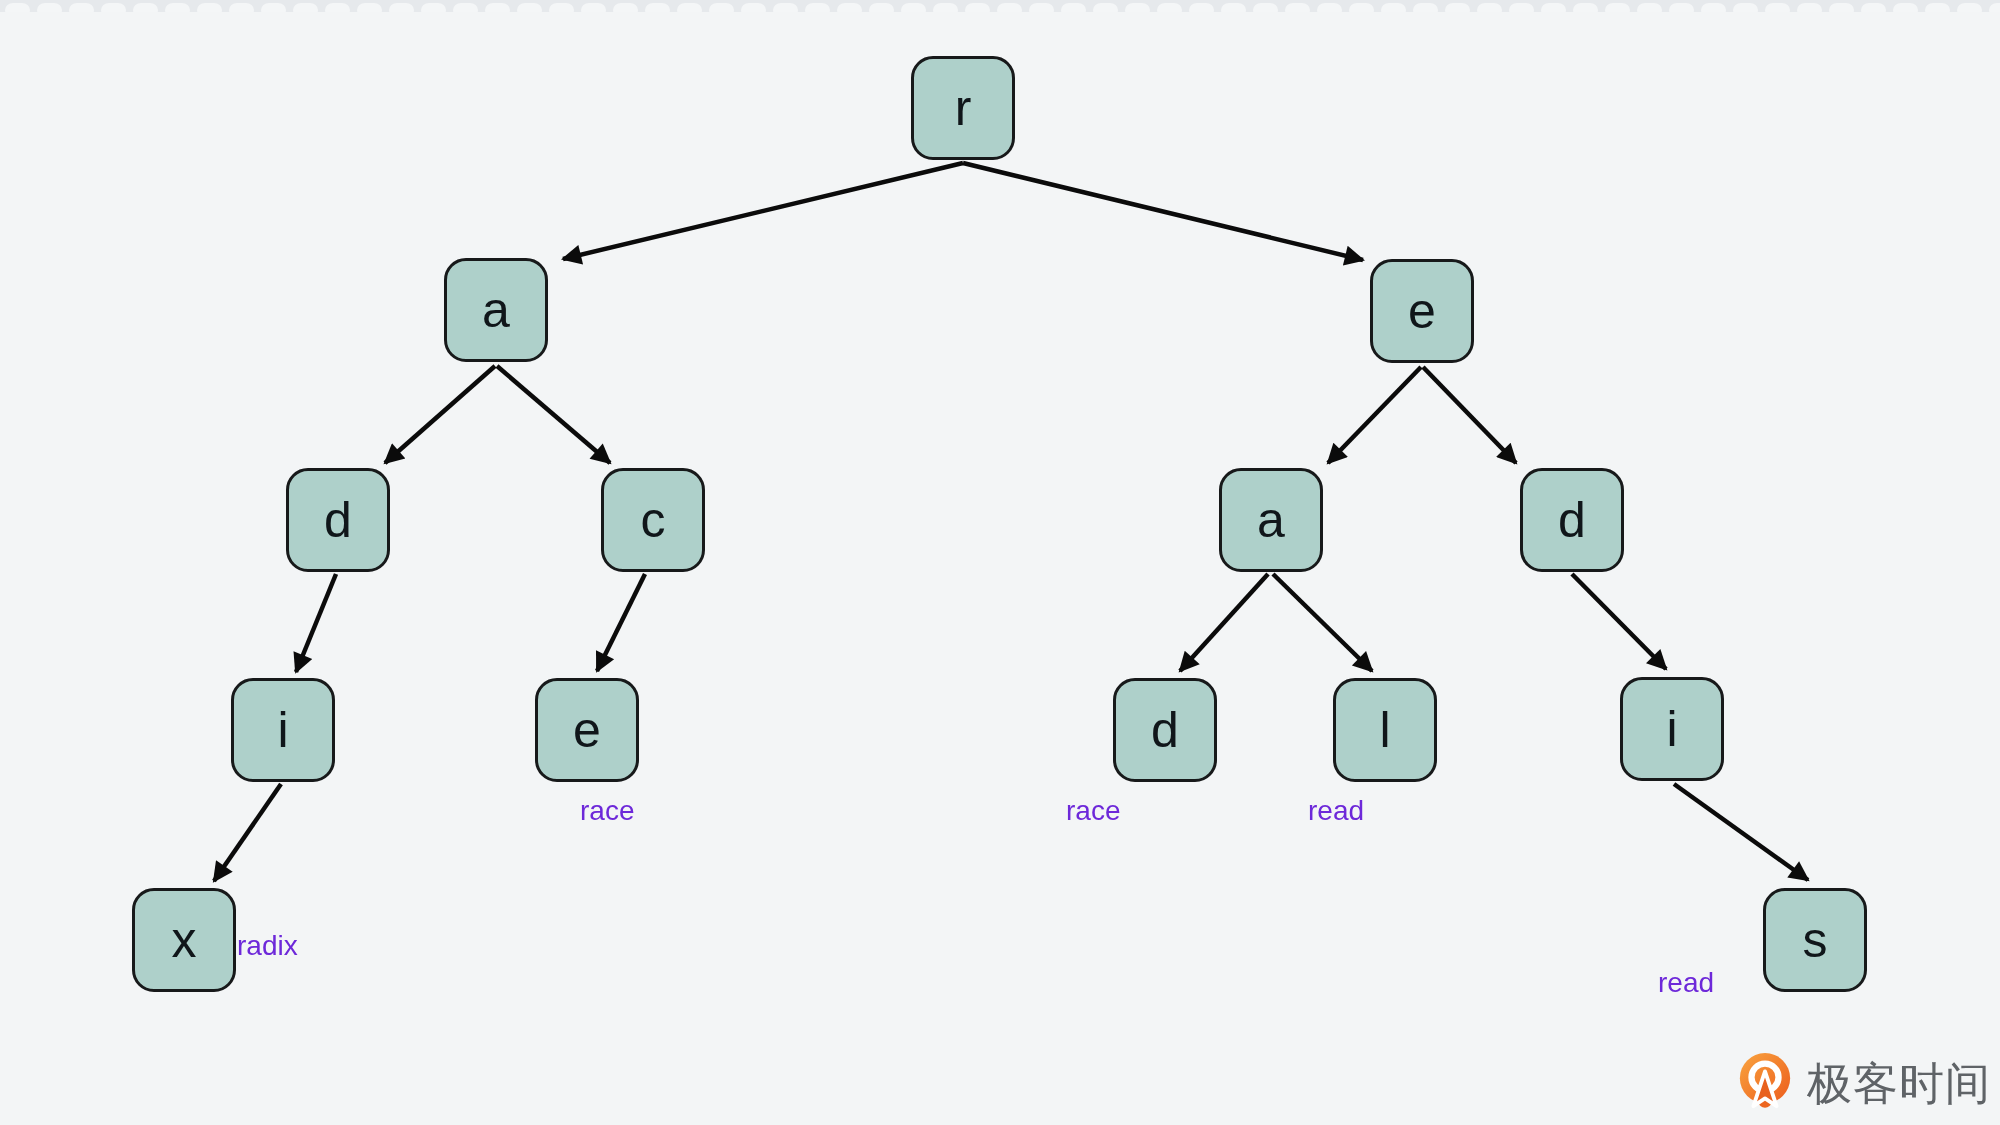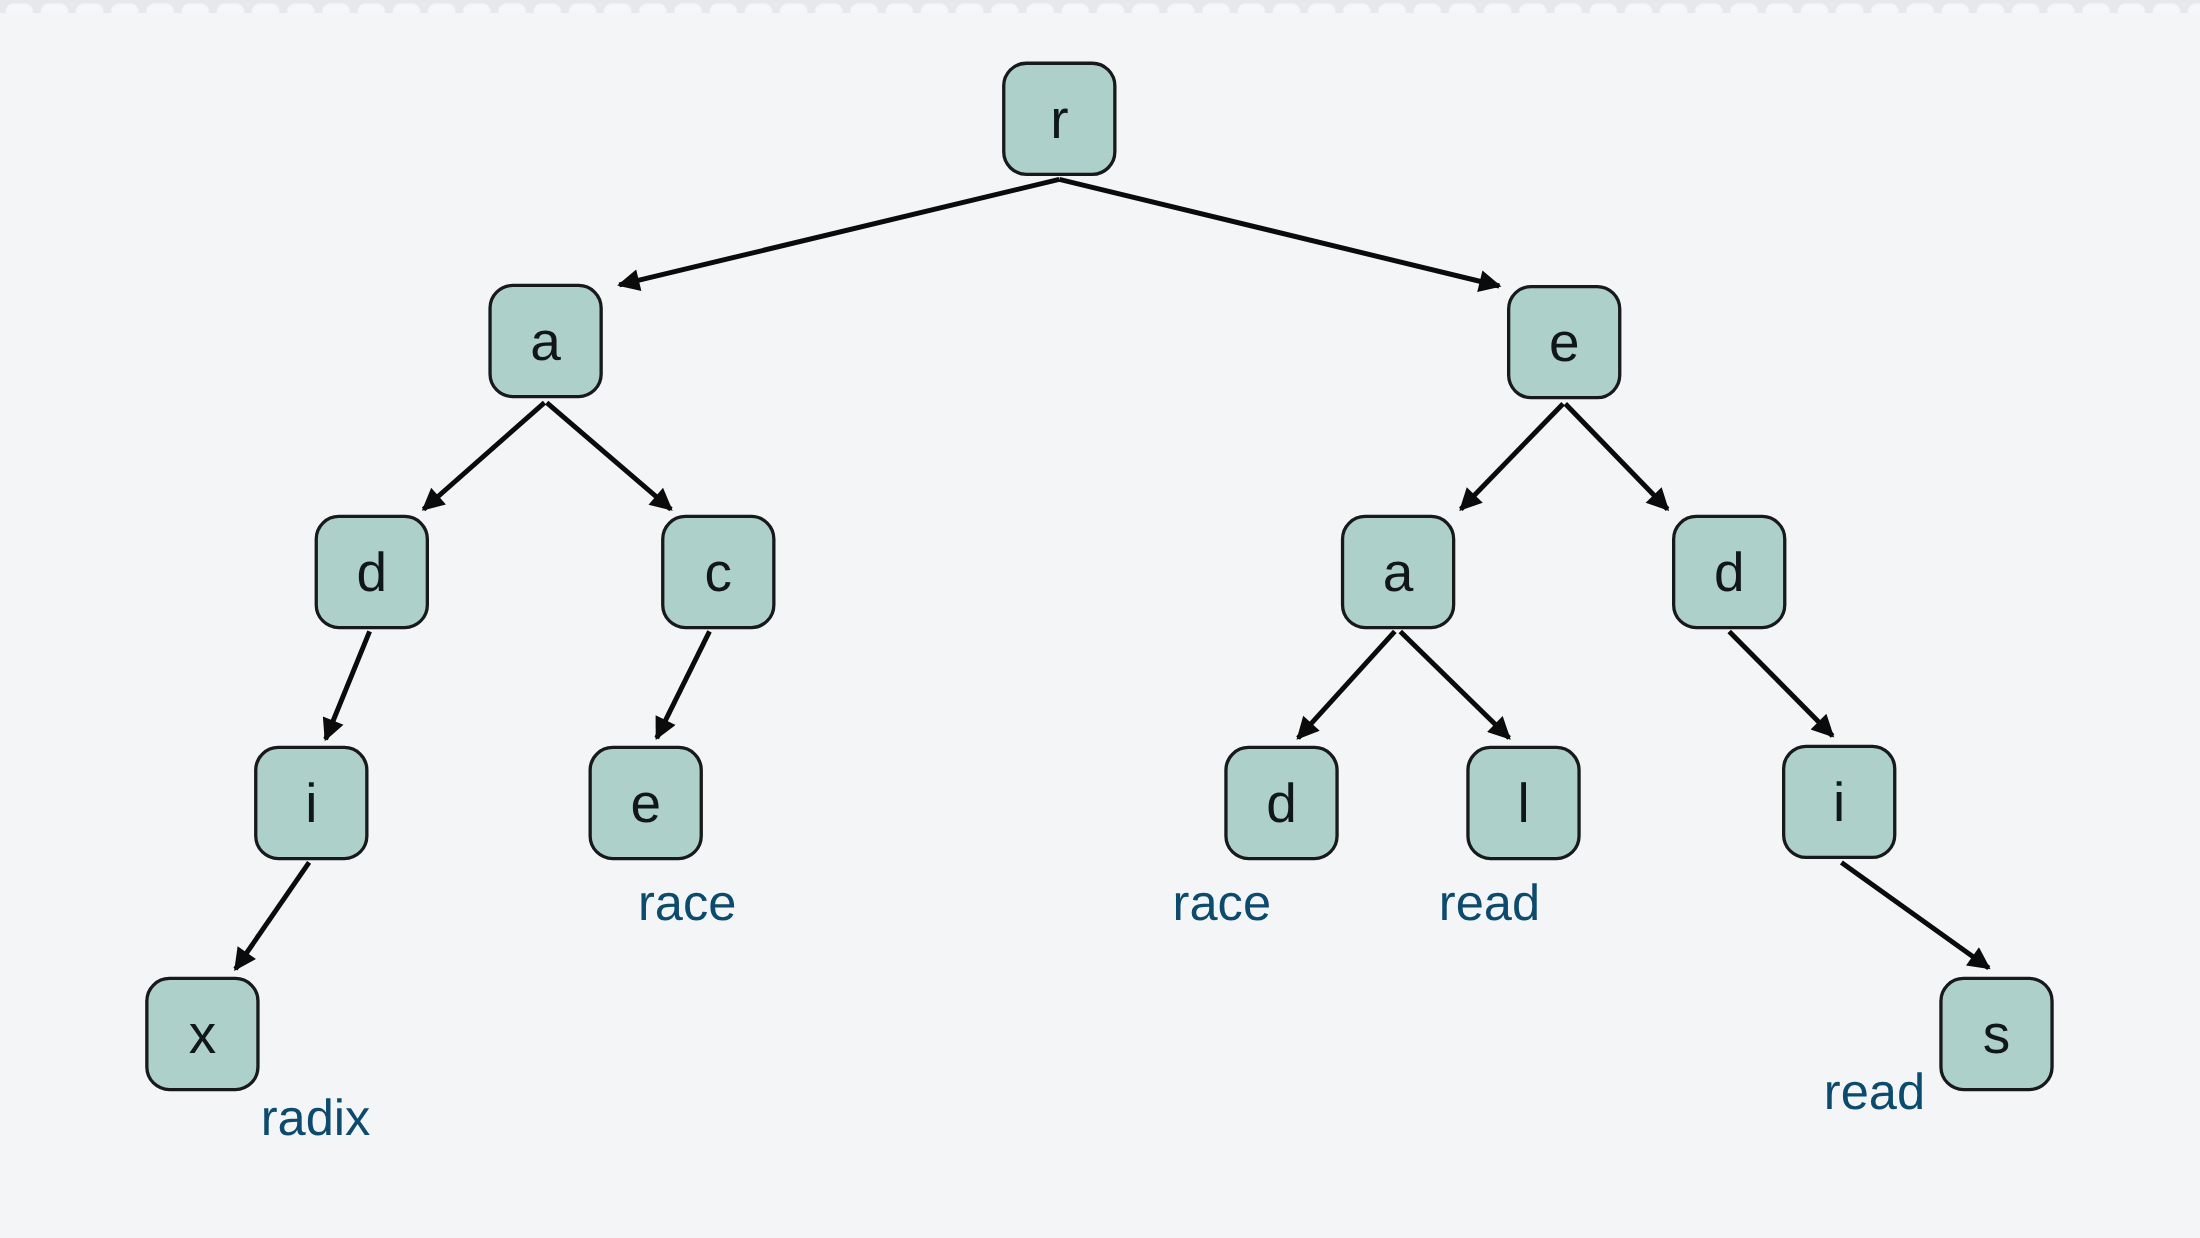--- a/index.html
+++ b/index.html
@@ -15,21 +15,21 @@
 
   .edges{position:absolute;top:0;left:0;width:2000px;height:1125px;pointer-events:none;}
 
   .node{
     position:absolute;width:104px;height:104px;box-sizing:border-box;
     background:#aed0ca;border:3px solid #17191a;border-radius:22px;
     display:flex;align-items:center;justify-content:center;
   }
   .letter{font-size:50px;line-height:1;color:#10161a;}
 
-  .word{position:absolute;font-size:46px;line-height:1;color:#0c4a6e;}
+  .word{position:absolute;font-size:28px;line-height:1;color:#6d28d9;}
 
   .brand{position:absolute;left:1736px;top:1051px;display:flex;align-items:center;gap:13px;}
   .brand-text{font-size:45px;line-height:1;color:#5f6367;letter-spacing:1px;white-space:nowrap;}
 </style>
 </head>
 <body>
 
 <div class="canvas">
 
   <svg class="top-strip" width="2000" height="12" aria-hidden="true">
@@ -104,17 +104,32 @@
   <div class="node" style="left:132px;top:888px">
       <span class="letter">x</span>
     </div>
   <div class="node" style="left:1763px;top:888px">
       <span class="letter">s</span>
     </div>
 
   <div class="word" style="left:580px;top:797px">race</div>
   <div class="word" style="left:1066px;top:797px">race</div>
   <div class="word" style="left:1308px;top:797px">read</div>
-  <div class="word" style="left:237px;top:993px">radix</div>
+  <div class="word" style="left:237px;top:932px">radix</div>
   <div class="word" style="left:1658px;top:969px">read</div>
 
+  <div class="brand">
+    <svg width="58" height="65" viewBox="0 0 60 67" aria-hidden="true">
+      <defs>
+        <linearGradient id="og" x1="0" y1="0" x2="1" y2="1">
+          <stop offset="0" stop-color="#f9a43f"></stop>
+          <stop offset="1" stop-color="#ec5c1d"></stop>
+        </linearGradient>
+      </defs>
+      <circle cx="30" cy="28" r="26" fill="url(#og)"></circle>
+      <path d="M20,50 Q30,67 40,50 Z" fill="#ec6620"></path>
+      <circle cx="30" cy="27" r="14" fill="none" stroke="#ffffff" stroke-width="6.5"></circle>
+      <path d="M30,21 L42,57 L30,49 L18,57 Z" fill="#e8611f" stroke="#ffffff" stroke-width="4" stroke-linejoin="round"></path>
+    </svg>
+    <span class="brand-text">极客时间</span>
+  </div>
 
 </div>
 
 </body></html>

